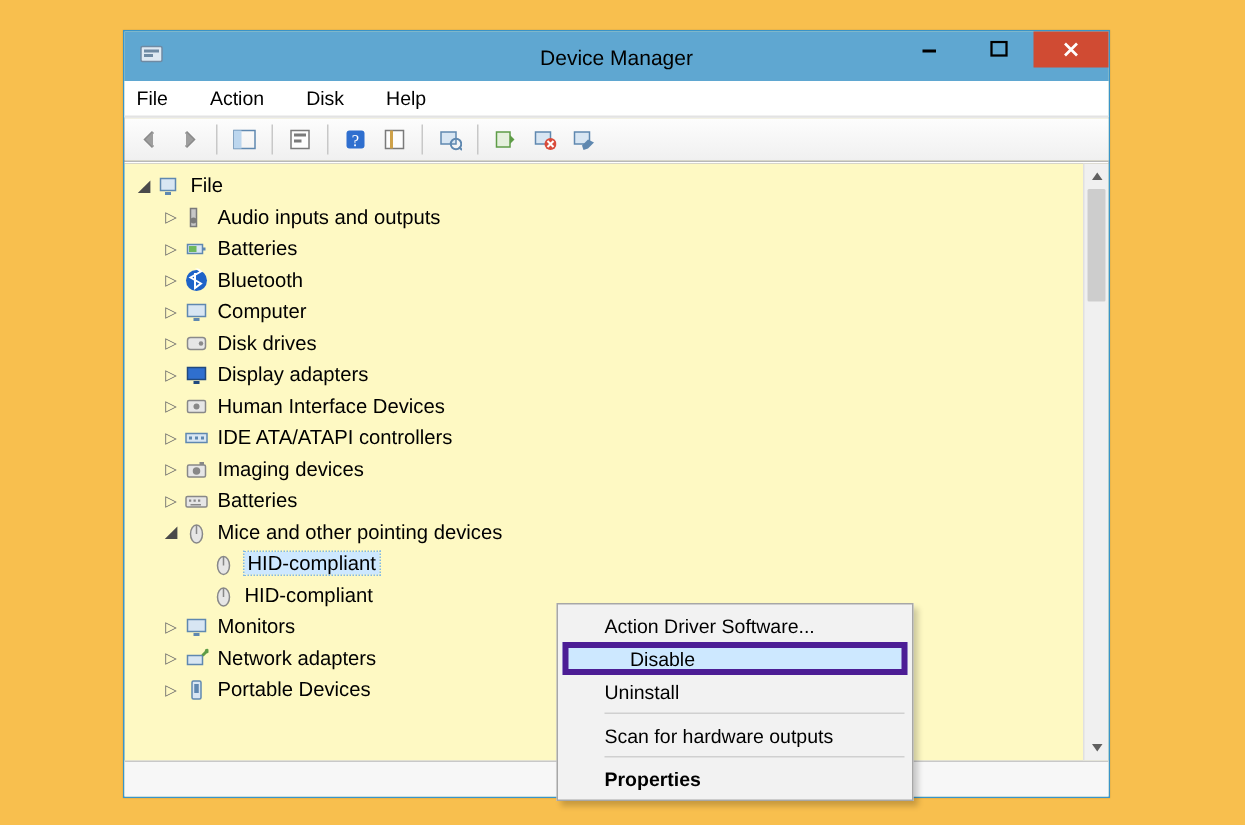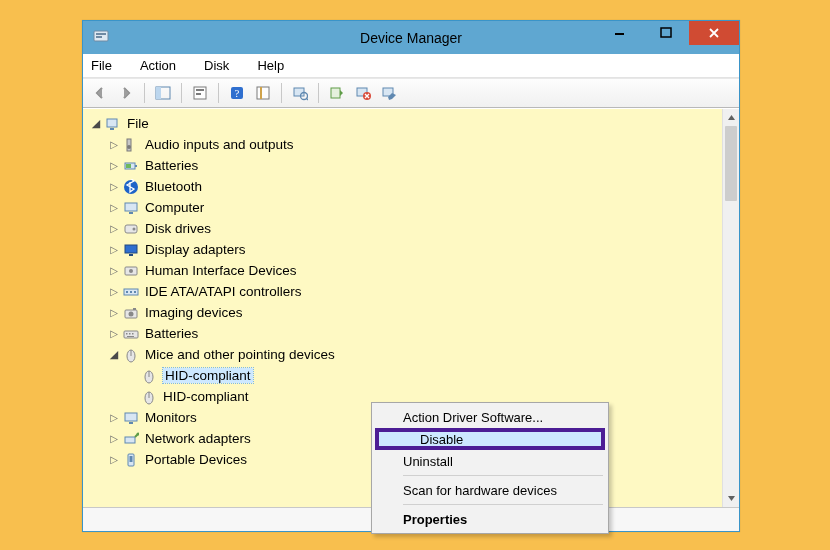--- a/index.html
+++ b/index.html
@@ -454,18 +454,18 @@
     </div>
   </div>
 
   <div class="statusbar"></div>
 
   <div class="context-menu">
     <div class="ctx-item">Action Driver Software...</div>
     <div class="ctx-item hover">Disable</div>
     <div class="ctx-item">Uninstall</div>
     <div class="ctx-sep"></div>
-    <div class="ctx-item">Scan for hardware devices</div>
+    <div class="ctx-item">Scan for hardware outputs</div>
     <div class="ctx-sep"></div>
     <div class="ctx-item bold">Properties</div>
   </div>
 
 </div>
 
 </body></html>

